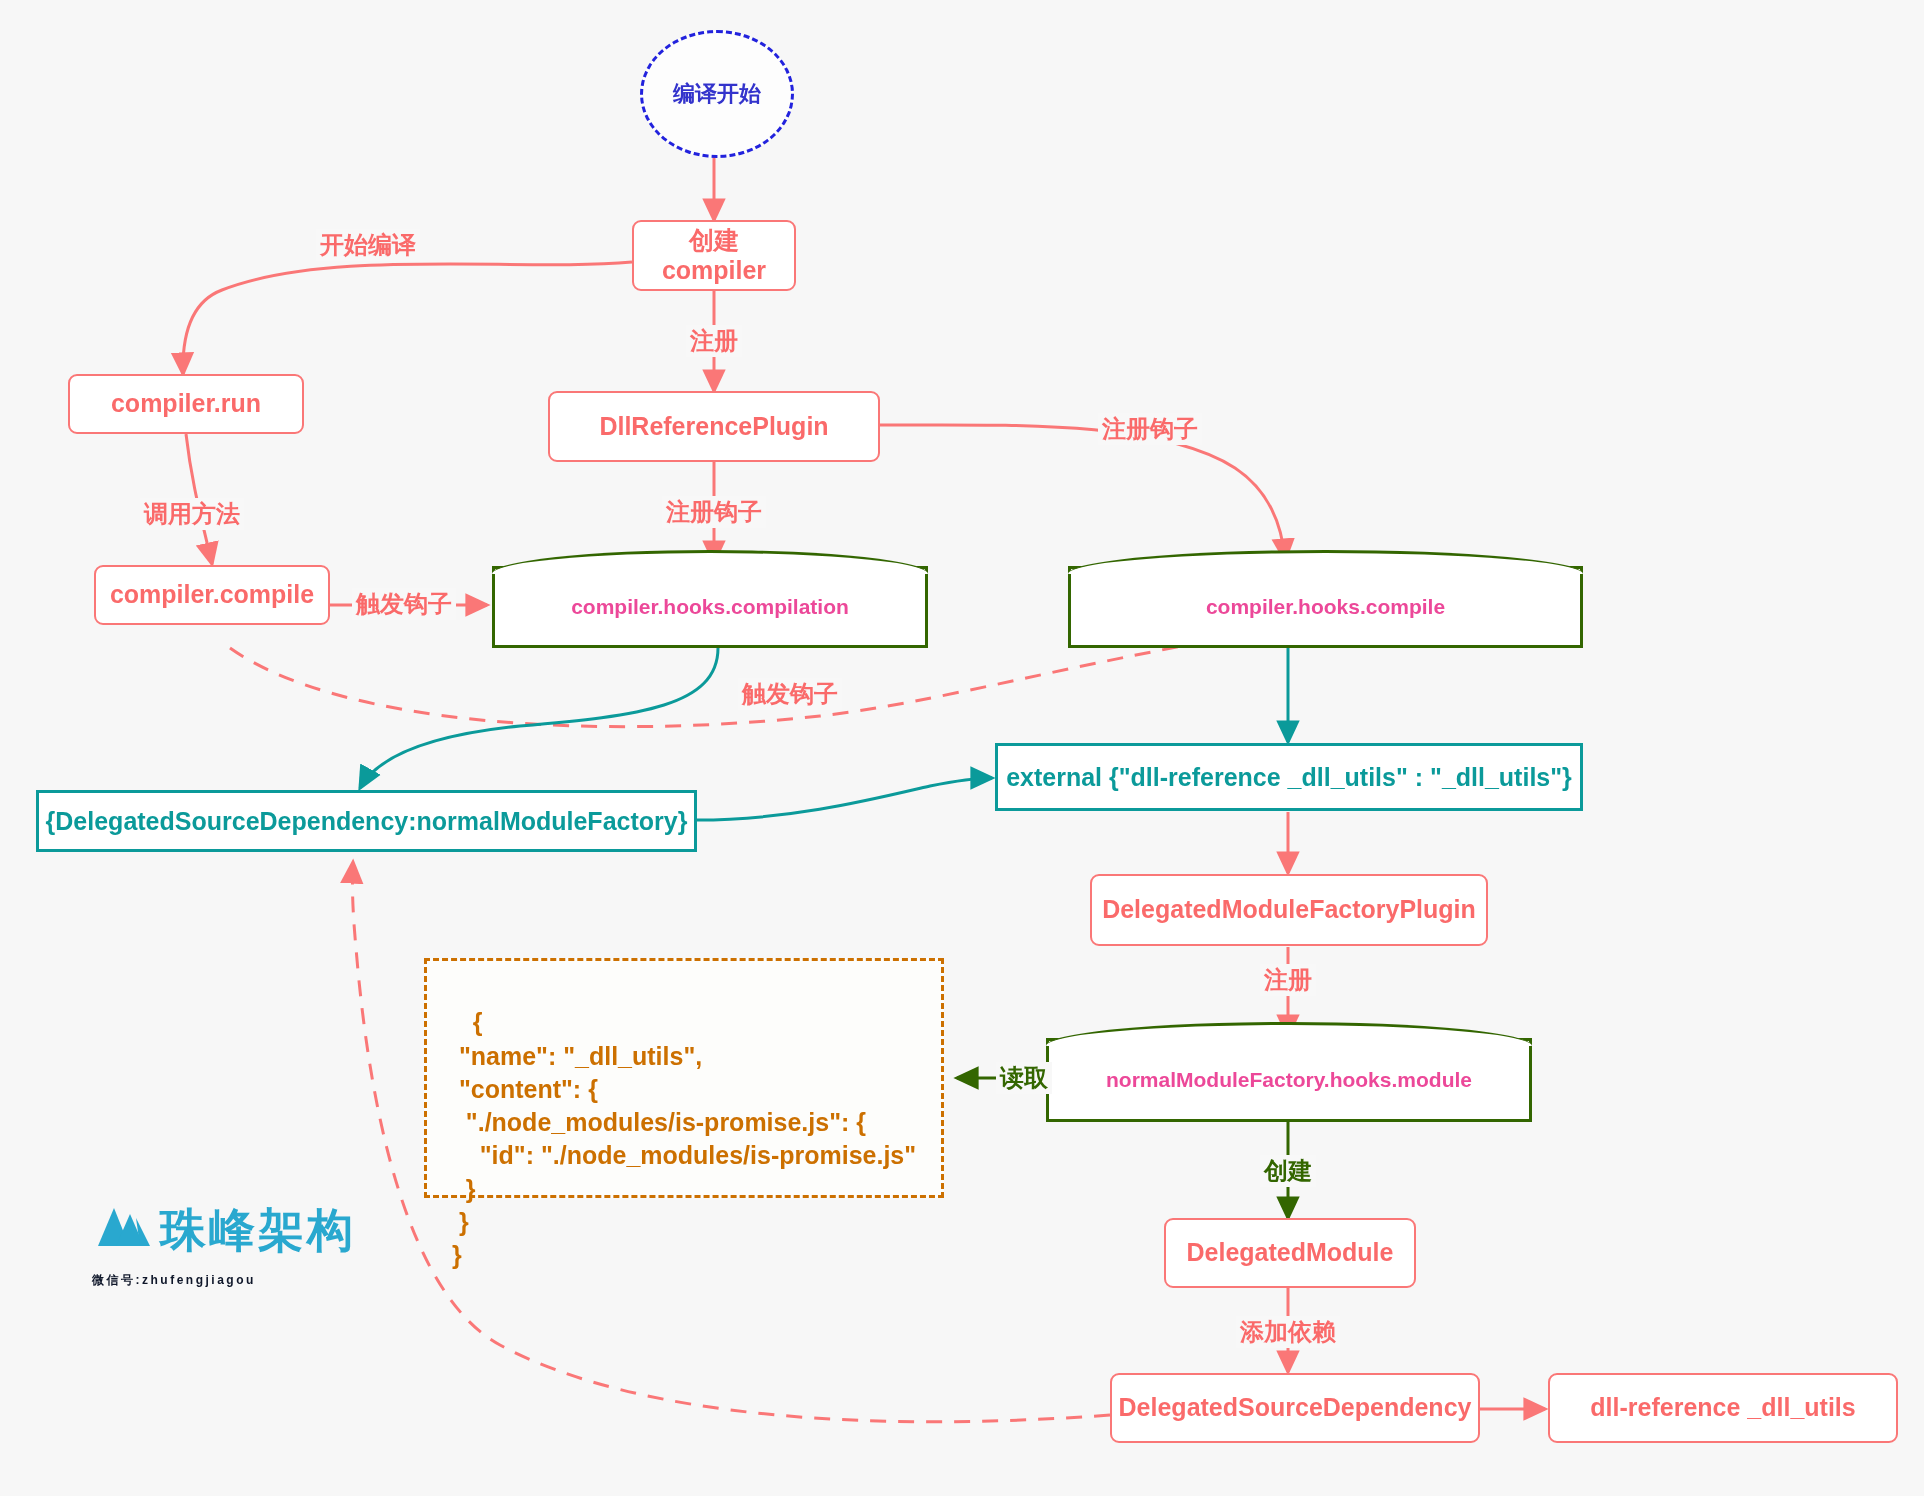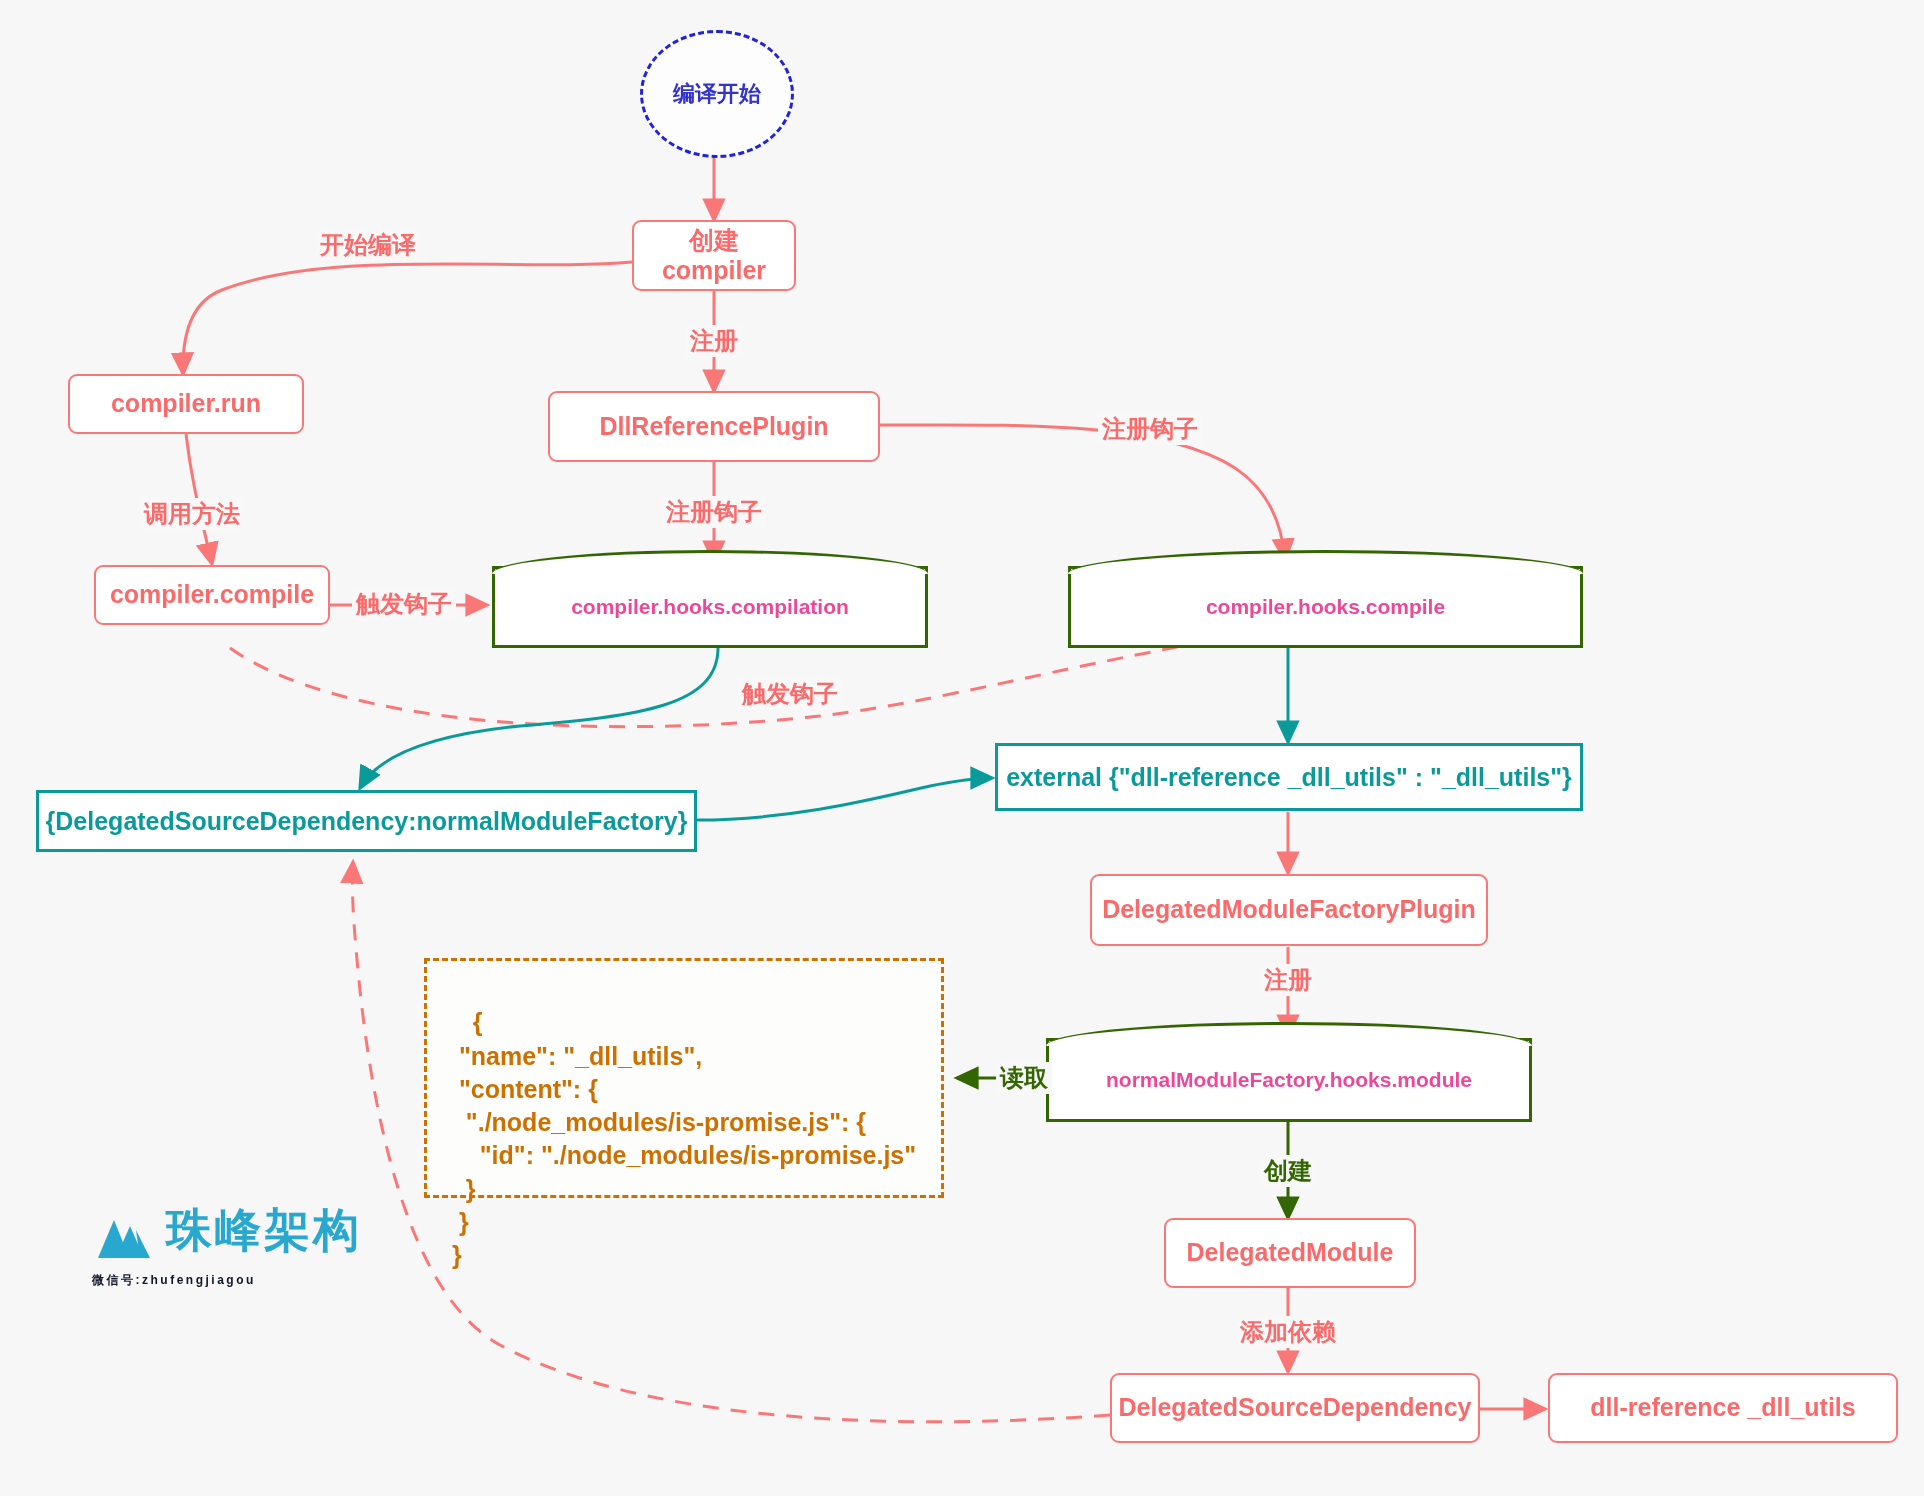--- a/index.html
+++ b/index.html
@@ -44,21 +44,21 @@
   }
 
   
   .elabel{position:absolute;font-weight:bold;font-size:24px;background:#f8f8f8;
           padding:0 4px;white-space:nowrap;transform:translate(-50%,-50%);}
   .lab-pink{color:#fa6a6a;}
   .lab-green{color:#336600;}
 
   
   #wm{position:absolute;left:92px;top:1200px;width:300px;}
-  #wm .wm-row{display:flex;align-items:flex-end;gap:10px;}
+  #wm .wm-row{display:flex;align-items:flex-start;gap:4px;}
   #wm .wm-title{font-size:46px;font-weight:bold;color:#29a8cf;letter-spacing:3px;
                 font-family:"DejaVu Sans",sans-serif;}
   #wm .wm-sub{margin-top:10px;font-size:12px;font-weight:bold;color:#0f172a;letter-spacing:2.5px;}
 </style>
 </head>
 <body>
 
 <div id="stage">
 
   <svg class="wires" viewBox="0 0 1924 1496" xmlns="http://www.w3.org/2000/svg">

